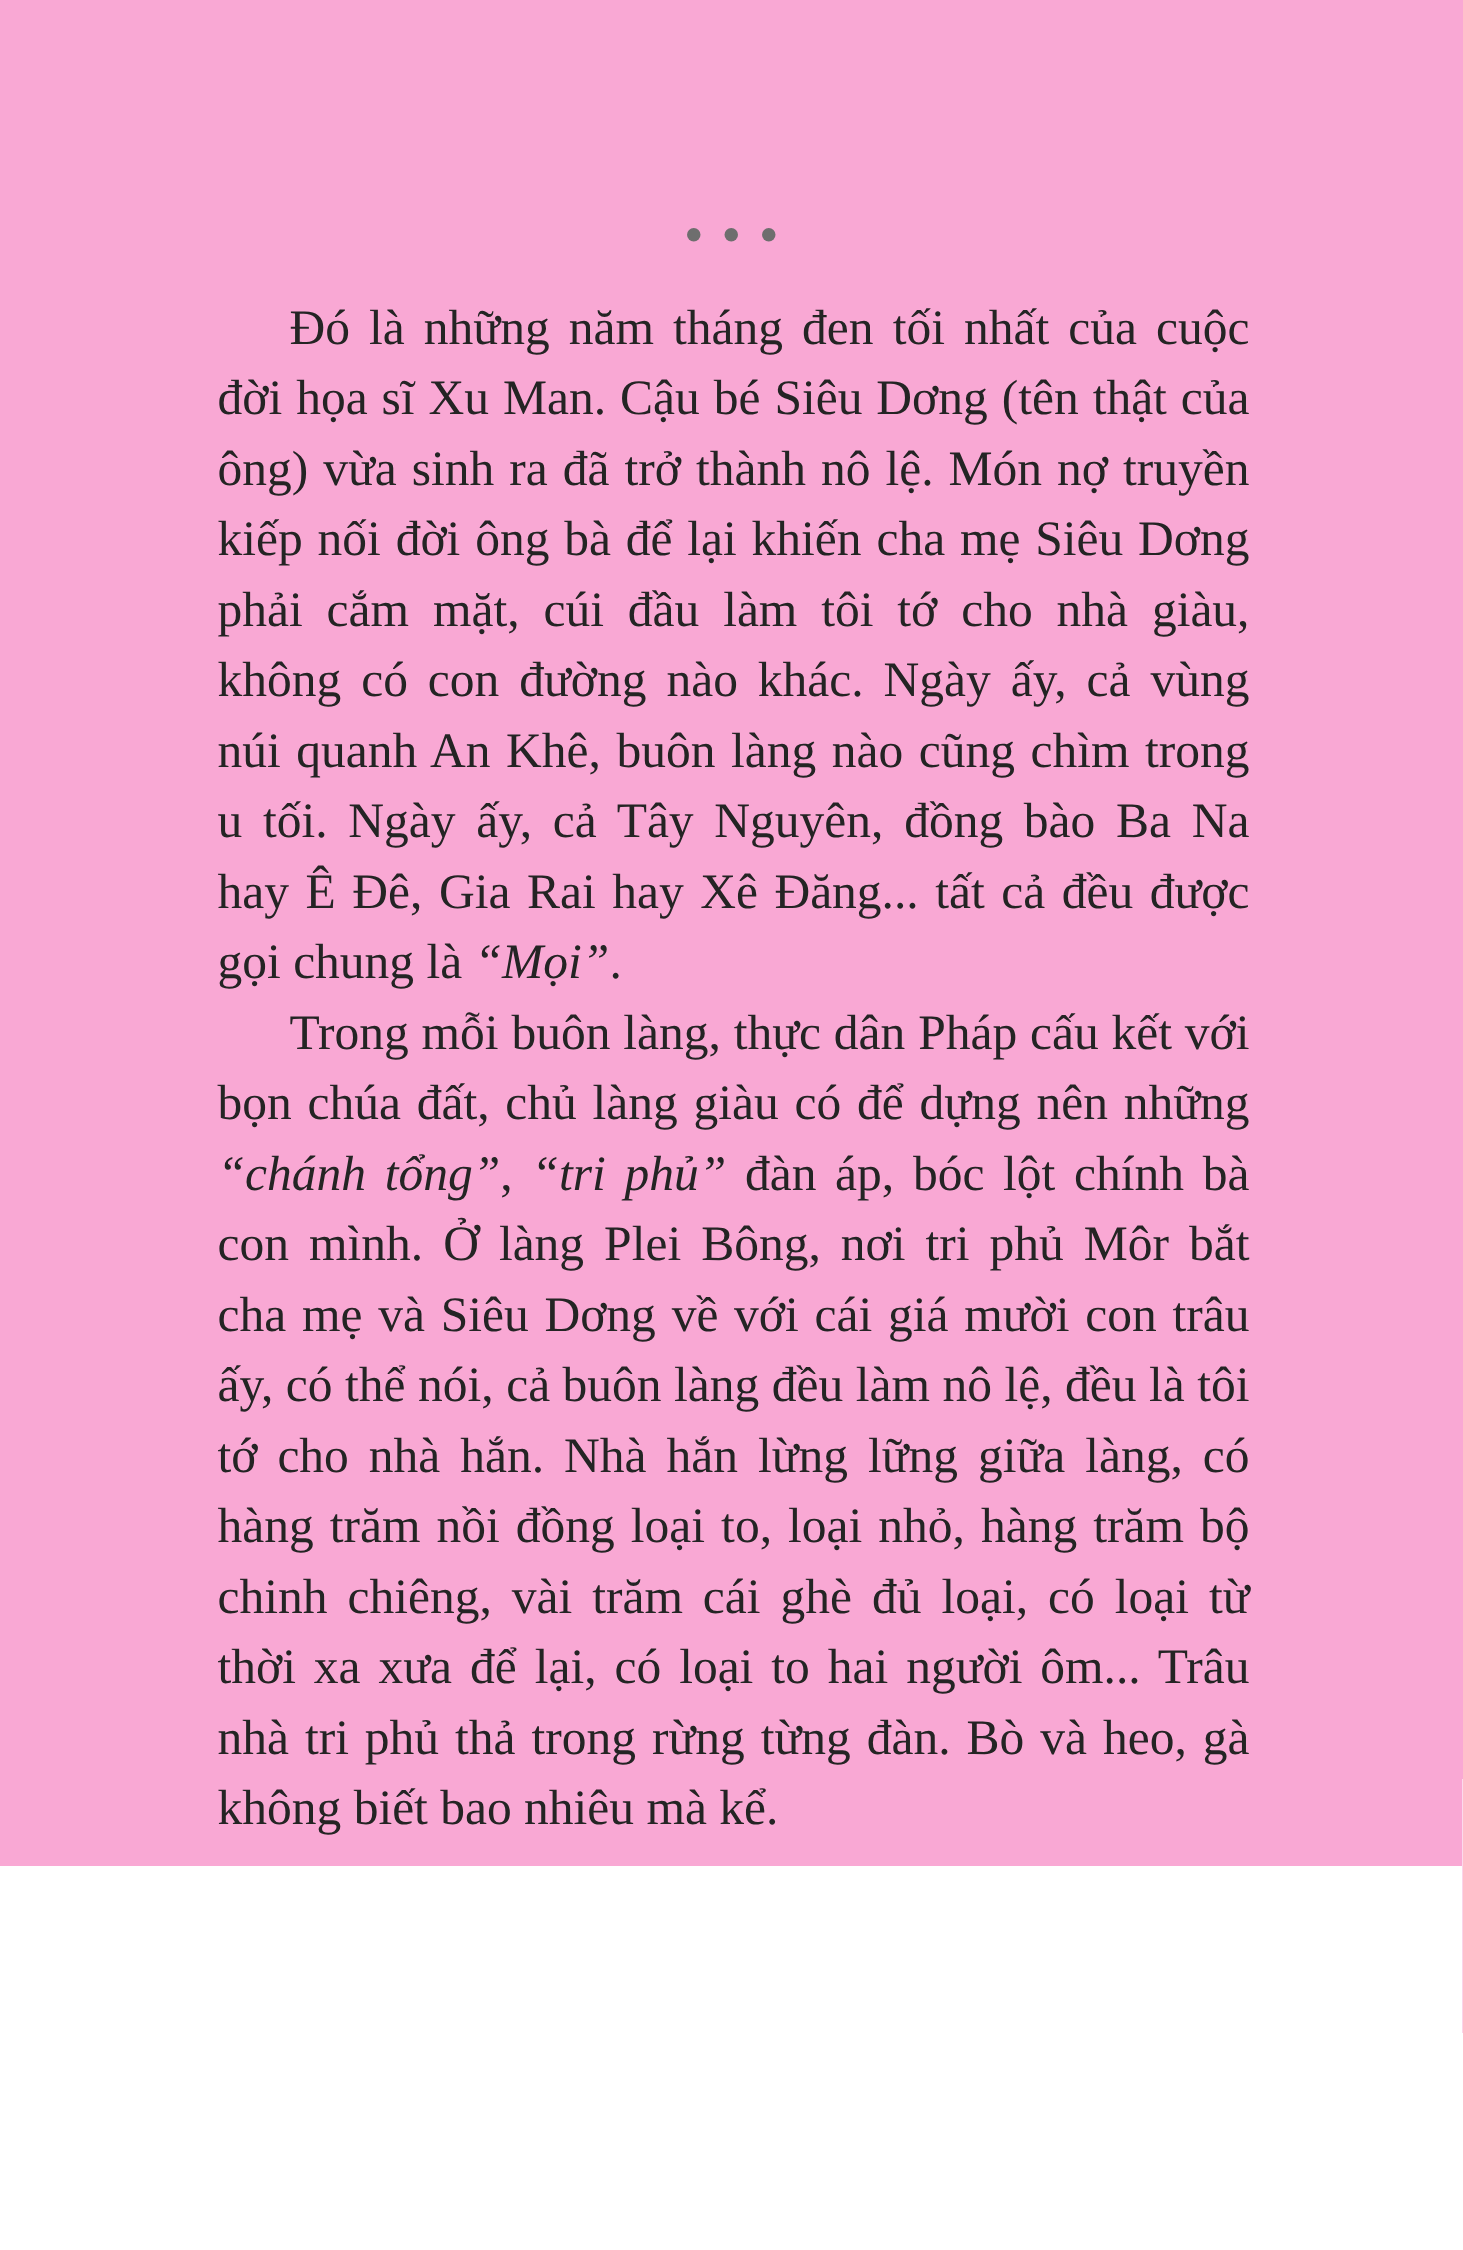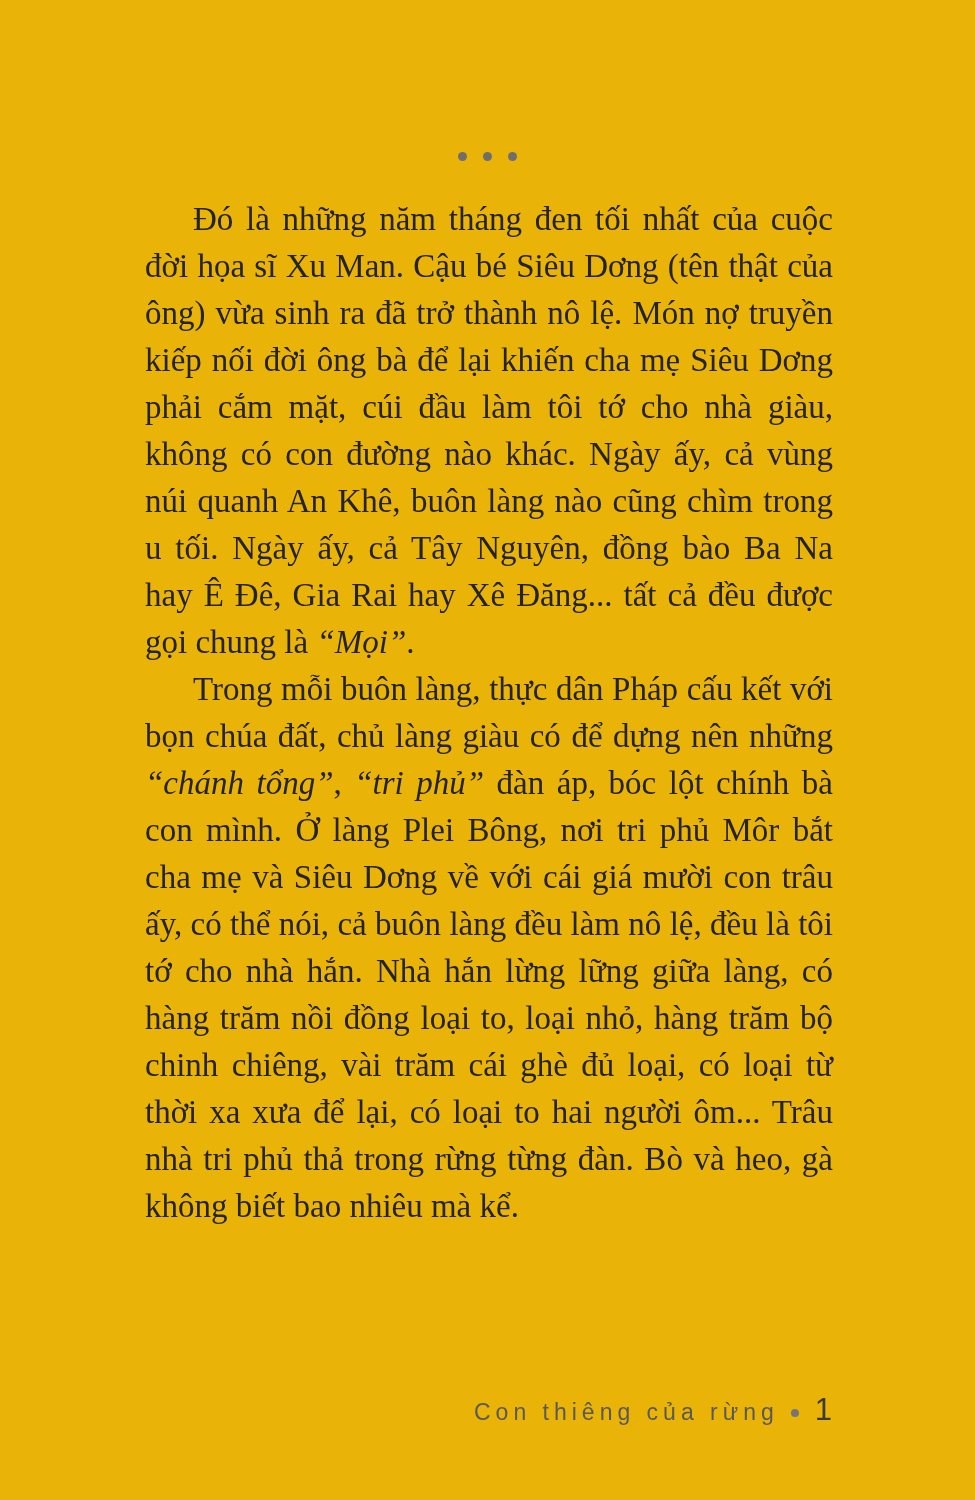--- a/index.html
+++ b/index.html
@@ -1,21 +1,21 @@
 <!DOCTYPE html>
 <html><head>
 <meta charset="utf-8">
 <style>
   * { margin: 0; padding: 0; box-sizing: border-box; }
   html, body { background: #ffffff; }
   .page {
     position: relative;
     width: 975px;
-    height: 1500px;
-    background: #eab308;
+    height: 1244px;
+    background: #f9a8d4;
     overflow: hidden;
     font-family: "Liberation Serif", serif;
   }
   .ornament {
     position: absolute;
     top: 152px;
     left: 0;
     width: 100%;
     text-align: center;
     line-height: 0;

